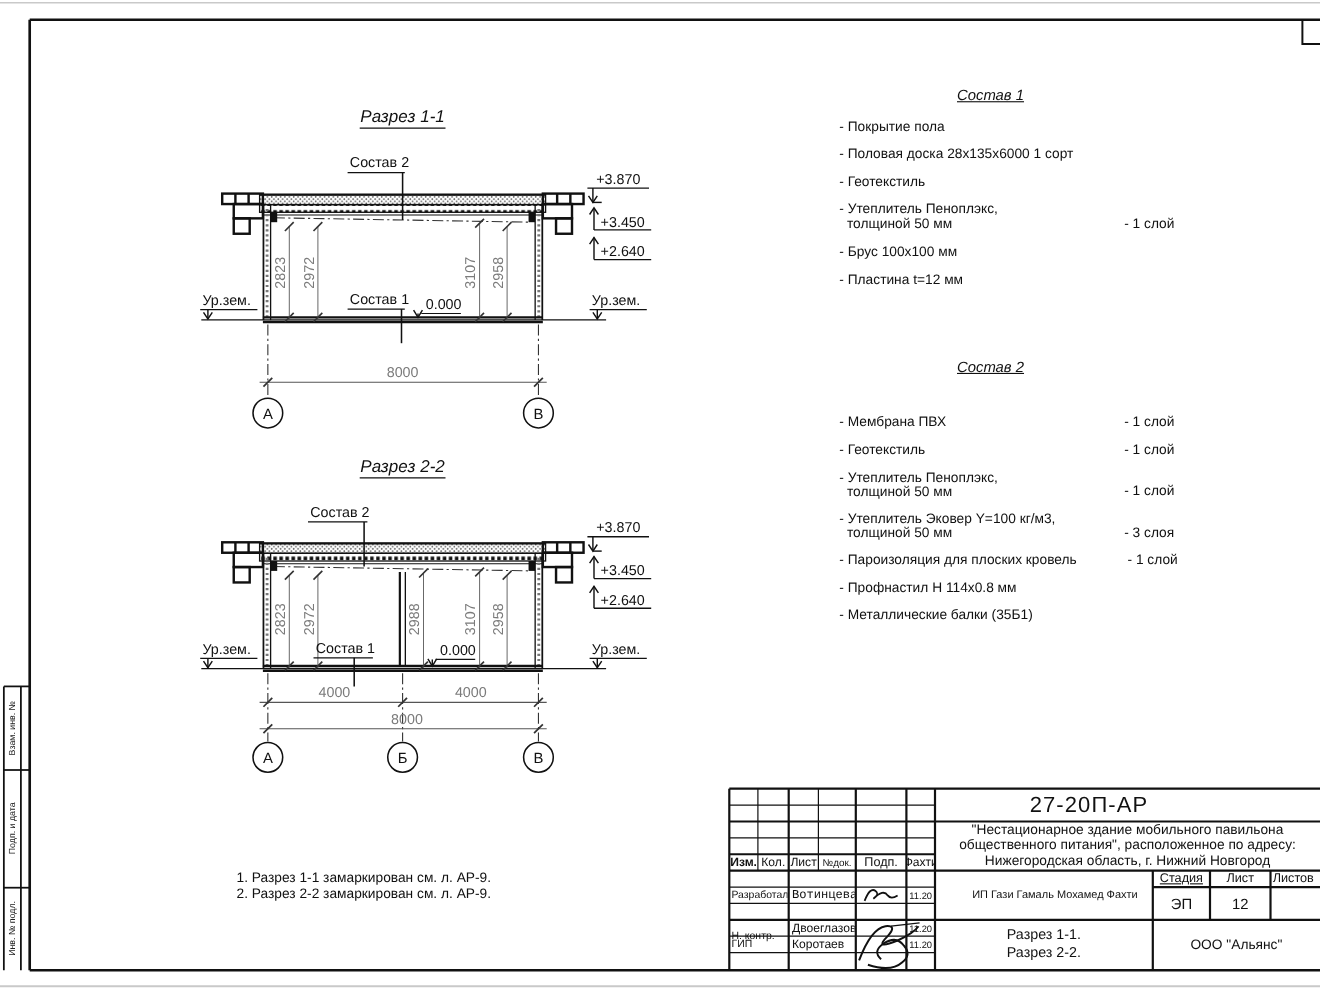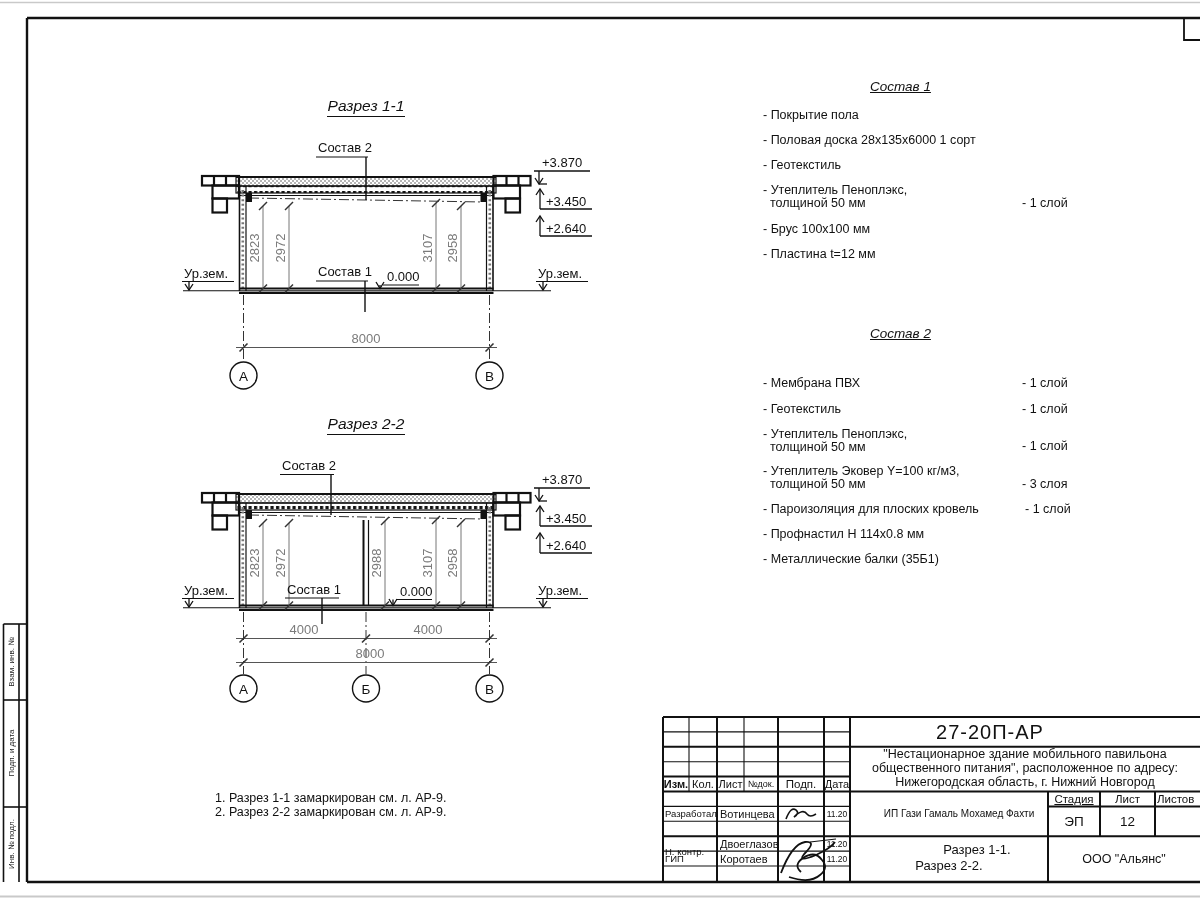--- a/index.html
+++ b/index.html
@@ -392,33 +392,33 @@
   <div class="tb" style="left:852px;top:775px;width:346px;height:14.5px;font-size:12.5px;">Нижегородская область, г. Нижний Новгород</div>
 
   <div class="tb" style="left:852px;top:791px;width:214px;height:45px;font-size:10px;">ИП Гази Гамаль Мохамед Фахти</div>
 
   <div class="tb" style="left:1048px;top:791px;width:52px;height:15px;font-size:11.5px;text-decoration:underline;">Стадия</div>
   <div class="tb" style="left:1100px;top:791px;width:55px;height:15px;font-size:11.5px;">Лист</div>
   <div class="tb" style="left:1157px;top:791px;width:55px;height:15px;font-size:11.5px;justify-content:flex-start;">Листов</div>
   <div class="tb" style="left:1048px;top:807px;width:52px;height:28px;font-size:13.5px;">ЭП</div>
   <div class="tb" style="left:1100px;top:807px;width:55px;height:28px;font-size:13.5px;">12</div>
 
-  <div class="tb" style="left:850px;top:841px;width:198px;height:16px;font-size:13px;padding-left:28px;">Разрез 1-1.</div>
+  <div class="tb" style="left:850px;top:841px;width:198px;height:16px;font-size:13px;">Разрез 1-1.</div>
   <div class="tb" style="left:850px;top:857px;width:198px;height:16px;font-size:13px;">Разрез 2-2.</div>
   <div class="tb" style="left:1048px;top:836px;width:152px;height:45px;font-size:12.5px;">ООО "Альянс"</div>
 
   <div class="tb" style="left:663px;top:776px;width:26px;height:15px;font-size:11px;font-weight:bold;">Изм.</div>
   <div class="tb" style="left:689px;top:776px;width:28px;height:15px;font-size:11px;">Кол.</div>
   <div class="tb" style="left:717px;top:776px;width:27px;height:15px;font-size:11px;">Лист</div>
   <div class="tb" style="left:744px;top:776px;width:34px;height:15px;font-size:9px;">№док.</div>
   <div class="tb" style="left:778px;top:776px;width:46px;height:15px;font-size:11.5px;">Подп.</div>
-  <div class="tb" style="left:824px;top:776px;width:26px;height:15px;font-size:11px;">Дата</div>
+  <div class="tb" style="left:824px;top:776px;width:26px;height:15px;font-size:11px;">Фахти</div>
 
   <div class="tb left" style="left:665px;top:806px;width:51px;height:15px;font-size:9.5px;">Разработал</div>
-  <div class="tb left" style="left:720px;top:806px;width:57px;height:15px;font-size:11px;">Вотинцева</div>
+  <div class="tb left" style="left:720px;top:806px;width:57px;height:15px;font-size:11px;font-family:Liberation Mono, monospace;">Вотинцева</div>
   <div class="tb" style="left:824px;top:806px;width:26px;height:15px;font-size:8.5px;">11.20</div>
 
   <div class="tb left" style="left:665px;top:836px;width:51px;height:30px;font-size:9.5px;">Н. контр.</div>
   <div class="tb left" style="left:720px;top:836px;width:57px;height:15px;font-size:11px;">Двоеглазов</div>
   <div class="tb" style="left:824px;top:836px;width:26px;height:15px;font-size:8.5px;">11.20</div>
 
   <div class="tb left" style="left:665px;top:851px;width:51px;height:15px;font-size:9.5px;">ГИП</div>
   <div class="tb left" style="left:720px;top:851px;width:57px;height:15px;font-size:11px;">Коротаев</div>
   <div class="tb" style="left:824px;top:851px;width:26px;height:15px;font-size:8.5px;">11.20</div>
 </div>

